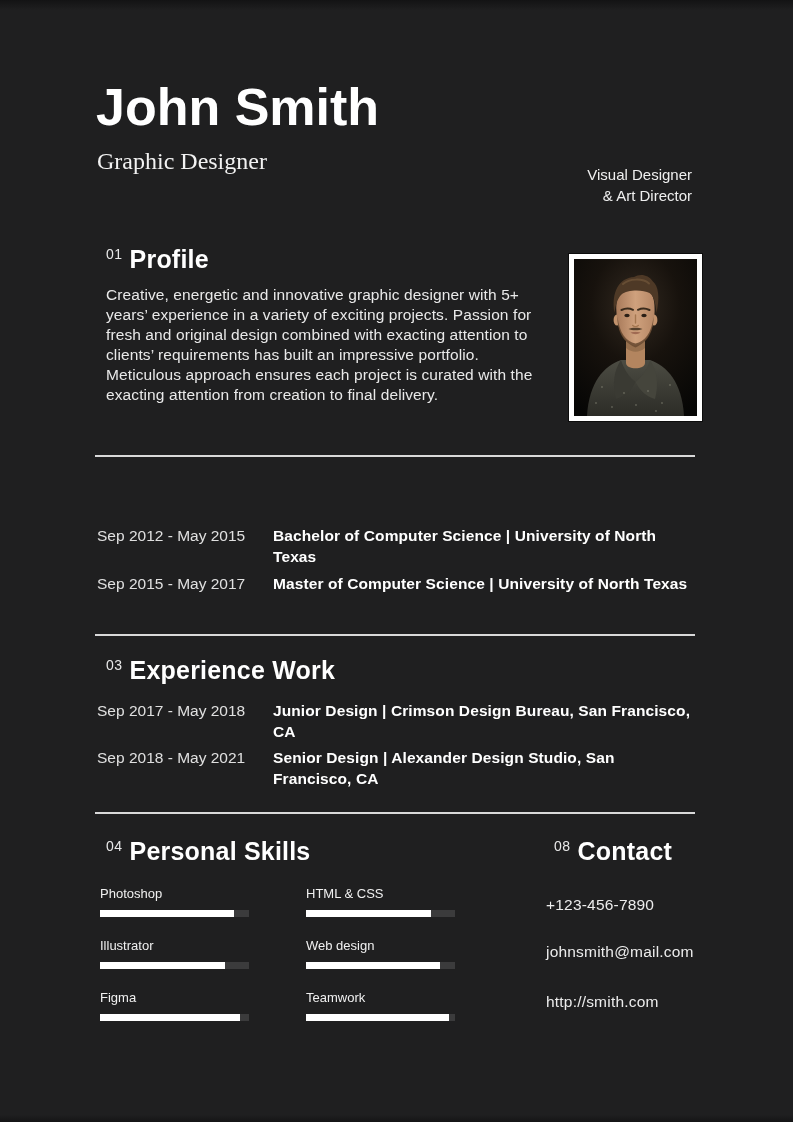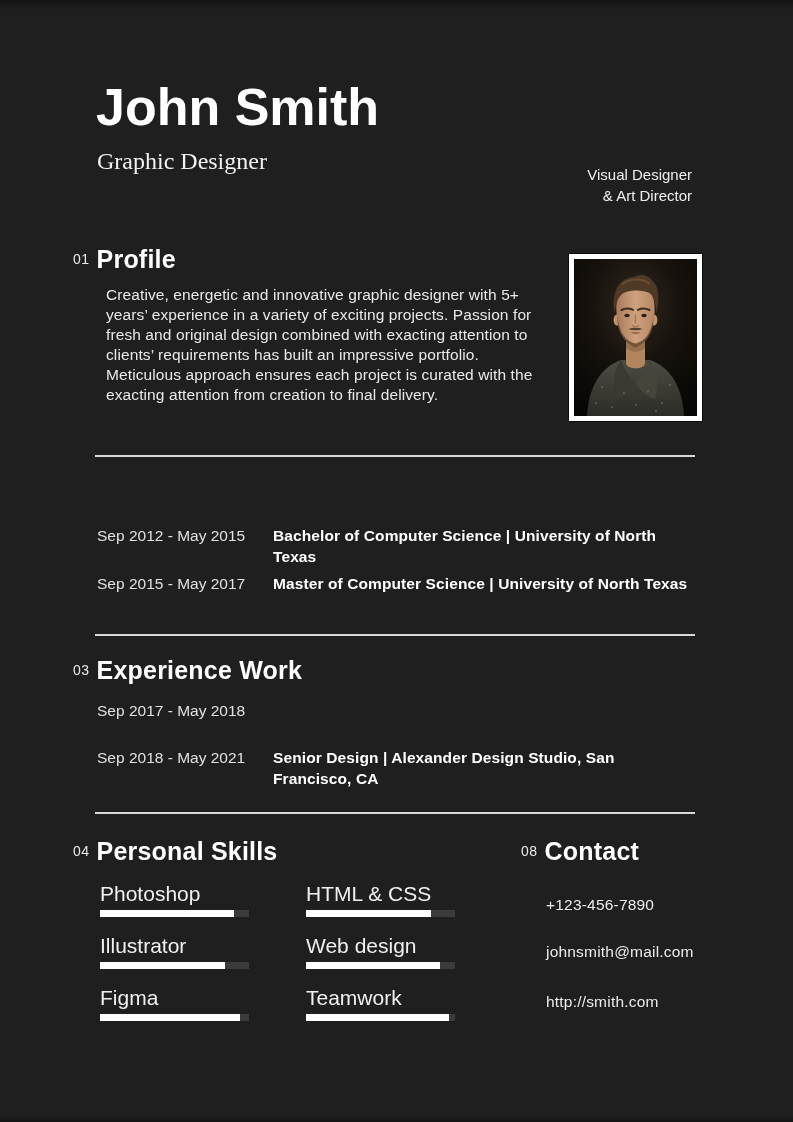--- a/index.html
+++ b/index.html
@@ -15,21 +15,21 @@
     background:linear-gradient(#131314,rgba(19,19,20,0));pointer-events:none;}
   .page::after{content:"";position:absolute;bottom:0;left:0;right:0;height:7px;
     background:linear-gradient(rgba(19,19,20,0),#141415);pointer-events:none;}
 
   .abs{position:absolute;}
 
   .name{left:96px;top:81px;font-size:52px;line-height:1;font-weight:bold;letter-spacing:0px;text-align:center;}
   .subtitle{left:97px;top:148px;font-size:24px;line-height:1.1;font-weight:normal;color:#f2f2f2;font-family:Liberation Serif, serif;}
   .tagline{top:164px;right:101px;text-align:right;font-size:15px;line-height:21px;color:#efefef;}
 
-  .sec-head{display:flex;align-items:center;gap:7px;}
+  .sec-head{display:flex;align-items:flex-start;gap:7px;margin-left:33px;}
   .sec-num{font-size:14px;line-height:15px;margin-top:1px;color:#e9e9e9;letter-spacing:.5px;}
   .sec-title{font-size:25px;line-height:26px;font-weight:bold;letter-spacing:.2px;color:#fff;margin:0;}
 
   .profile-head{left:73px;top:246px;}
   .profile-body{left:106px;top:285px;width:443px;font-size:15.5px;line-height:20px;color:#e9e9e9;letter-spacing:.1px;}
 
   .photo-frame{left:569px;top:254px;width:123px;height:157px;background:#fff;padding:5px;box-shadow:0 0 0 1px #0c0c0c;}
   .photo-frame svg{display:block;width:123px;height:157px;}
 
   .divider{left:95px;width:600px;height:1.5px;background:var(--divider,#d9d9d9);}
@@ -47,21 +47,21 @@
   .row-detail{font-weight:bold;color:#fff;letter-spacing:.1px;}
   .edu-row-1{top:525px;justify-content:flex-end;}
   .edu-row-2{top:573px;}
   .exp-row-1{top:700px;}
   .exp-row-2{top:747px;}
 
   .skill-col{width:149px;}
   .skill-col-1{left:100px;top:885px;}
   .skill-col-2{left:306px;top:885px;}
   .skill-item{height:52px;}
-  .skill-name{font-size:21px;line-height:18px;color:#f0f0f0;}
+  .skill-name{font-size:13px;line-height:18px;color:#f0f0f0;}
   .skill-bar{margin-top:7px;width:100%;height:7px;background:var(--bar-track,#3b3b3c);}
   .skill-bar-fill{height:100%;background:var(--bar-fill,#fff);}
 
   .contact-item{left:546px;font-size:15.5px;line-height:18px;color:#ececec;letter-spacing:.2px;}
   .contact-1{top:896px;}
   .contact-2{top:943px;}
   .contact-3{top:993px;}
 </style>
 </head>
 <body>
@@ -154,20 +154,21 @@
   </div>
 
   <div class="abs divider divider-2"></div>
 
   <div class="abs sec-head exp-head">
     <span class="sec-num">03</span>
     <h2 class="sec-title">Experience Work</h2>
   </div>
   <div class="abs info-row exp-row-1">
     <span class="row-dates">Sep 2017 - May 2018</span>
+    <span class="row-detail">Junior Design | Crimson Design Bureau, San Francisco, CA</span>
   </div>
   <div class="abs info-row exp-row-2">
     <span class="row-dates">Sep 2018 - May 2021</span>
     <span class="row-detail">Senior Design | Alexander Design Studio, San Francisco, CA</span>
   </div>
 
   <div class="abs divider divider-3"></div>
 
   <div class="abs sec-head skills-head">
     <span class="sec-num">04</span>

